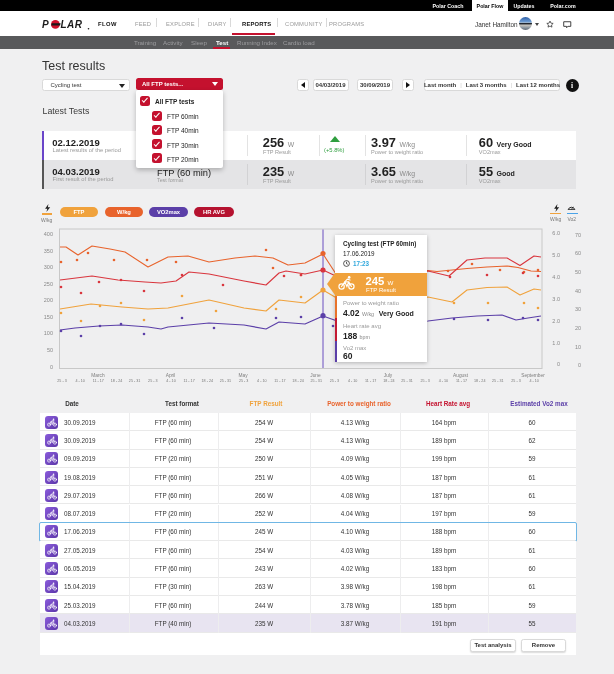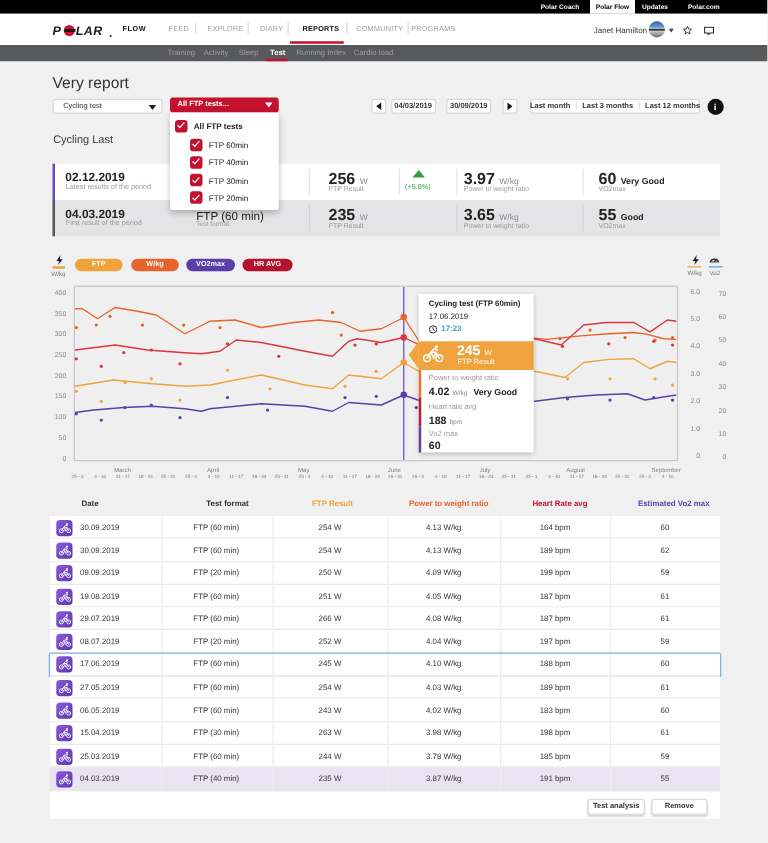--- a/index.html
+++ b/index.html
@@ -54,42 +54,42 @@
       <path d="M2 2h20v13h-8l-4 4v-4h-8z" fill="none" stroke="#222" stroke-width="2.4"></path>
     </svg>
 <div class="abs" style="left:0;top:36px;width:614px;height:12.5px;background:#58595b"></div>
 <div class="abs" style="left:134px;top:39px;font-size:6.2px;font-weight:normal;color:#9d9da0">Training</div>
 <div class="abs" style="left:163px;top:39px;font-size:6.2px;font-weight:normal;color:#9d9da0">Activity</div>
 <div class="abs" style="left:191px;top:39px;font-size:6.2px;font-weight:normal;color:#9d9da0">Sleep</div>
 <div class="abs" style="left:216px;top:39px;font-size:6.2px;font-weight:bold;color:#fff">Test</div>
 <div class="abs" style="left:237px;top:39px;font-size:6.2px;font-weight:normal;color:#9d9da0">Running Index</div>
 <div class="abs" style="left:283px;top:39px;font-size:6.2px;font-weight:normal;color:#9d9da0">Cardio load</div>
 <div class="abs" style="left:213px;top:46.5px;width:17px;height:2px;background:#c4112e"></div>
-<div class="abs" style="left:42px;top:59px;font-size:12.5px;color:#333">Very report</div>
+<div class="abs" style="left:42px;top:59px;font-size:12.5px;color:#333">Test results</div>
 <div class="whitebox" style="left:41.5px;top:79px;width:88px;height:12px;font-weight:normal;justify-content:flex-start;padding-left:8px">Cycling test</div>
 <div class="abs" style="left:119px;top:83.5px;width:0;height:0;border-left:3.2px solid transparent;border-right:3.2px solid transparent;border-top:4.2px solid #222"></div>
 <div class="abs" style="left:136px;top:78px;width:87px;height:11.5px;background:#c4112e;border-radius:2.5px;color:#fff;font-size:6px;font-weight:bold;display:flex;align-items:center;padding-left:6px">All FTP tests...</div>
 <div class="abs" style="left:212px;top:82px;width:0;height:0;border-left:3.5px solid transparent;border-right:3.5px solid transparent;border-top:4.5px solid #fff"></div>
 <div class="whitebox" style="left:296.5px;top:78.5px;width:12.5px;height:12.5px">
       <div style="width:0;height:0;border-top:3.2px solid transparent;border-bottom:3.2px solid transparent;border-right:4.2px solid #111"></div>
     </div>
 <div class="whitebox" style="left:312.5px;top:78.5px;width:36px;height:12.5px">04/03/2019</div>
 <div class="whitebox" style="left:357px;top:78.5px;width:36px;height:12.5px">30/09/2019</div>
 <div class="whitebox" style="left:401.5px;top:78.5px;width:12.5px;height:12.5px">
       <div style="width:0;height:0;border-top:3.2px solid transparent;border-bottom:3.2px solid transparent;border-left:4.2px solid #111"></div>
     </div>
 <div class="whitebox" style="left:424px;top:78.5px;width:136px;height:12.5px;font-weight:normal">
       <span style="font-weight:bold">Last month</span>
       <span style="color:#ccc;margin:0 4px">|</span>
       <span style="font-weight:bold">Last 3 months</span>
       <span style="color:#ccc;margin:0 4px">|</span>
       <span style="font-weight:bold">Last 12 months</span>
     </div>
 <div class="abs" style="left:565.5px;top:78.5px;width:13px;height:13px;border-radius:50%;background:#111;color:#fff;font-size:7.5px;font-weight:bold;display:flex;align-items:center;justify-content:center;font-family:'Liberation Serif',serif">i</div>
-<div class="abs" style="left:42.5px;top:106px;font-size:8.8px;color:#3a3a3a">Cycling Last</div>
+<div class="abs" style="left:42.5px;top:106px;font-size:8.8px;color:#3a3a3a">Latest Tests</div>
 <div class="abs" style="left:42px;top:131px;width:534px;height:29px;background:#fff;border-left:2.5px solid #6a45c9"></div>
 <div class="abs" style="left:42px;top:160px;width:534px;height:29px;background:#e4e4e6;border-left:2.5px solid #555"></div>
 <div class="abs" style="left:52.3px;top:136.6px;font-size:9.5px;font-weight:bold;color:#222">02.12.2019</div>
 <div class="abs" style="left:52.6px;top:146.6px;font-size:5.8px;color:#9a9a9a">Latest results of the period</div>
 <div class="abs" style="left:262.8px;top:135.4px;font-size:12.8px;font-weight:bold;color:#222">256 <span style="font-size:6.8px;color:#8a8a8a;font-weight:normal">W</span></div>
 <div class="abs" style="left:263px;top:148.6px;font-size:5.6px;color:#9a9a9a">FTP Result</div>
 <div class="abs" style="left:330px;top:136px;width:0;height:0;border-left:5px solid transparent;border-right:5px solid transparent;border-bottom:6.5px solid #2e9e3e"></div>
 <div class="abs" style="left:324px;top:146.5px;font-size:5.8px;color:#2e9e3e">(+5.8%)</div>
 <div class="abs" style="left:371px;top:135.4px;font-size:12.8px;font-weight:bold;color:#222">3.97 <span style="font-size:6.8px;color:#8a8a8a;font-weight:normal">W/kg</span></div>
 <div class="abs" style="left:371px;top:148.6px;font-size:5.6px;color:#9a9a9a">Power to weight ratio</div>

